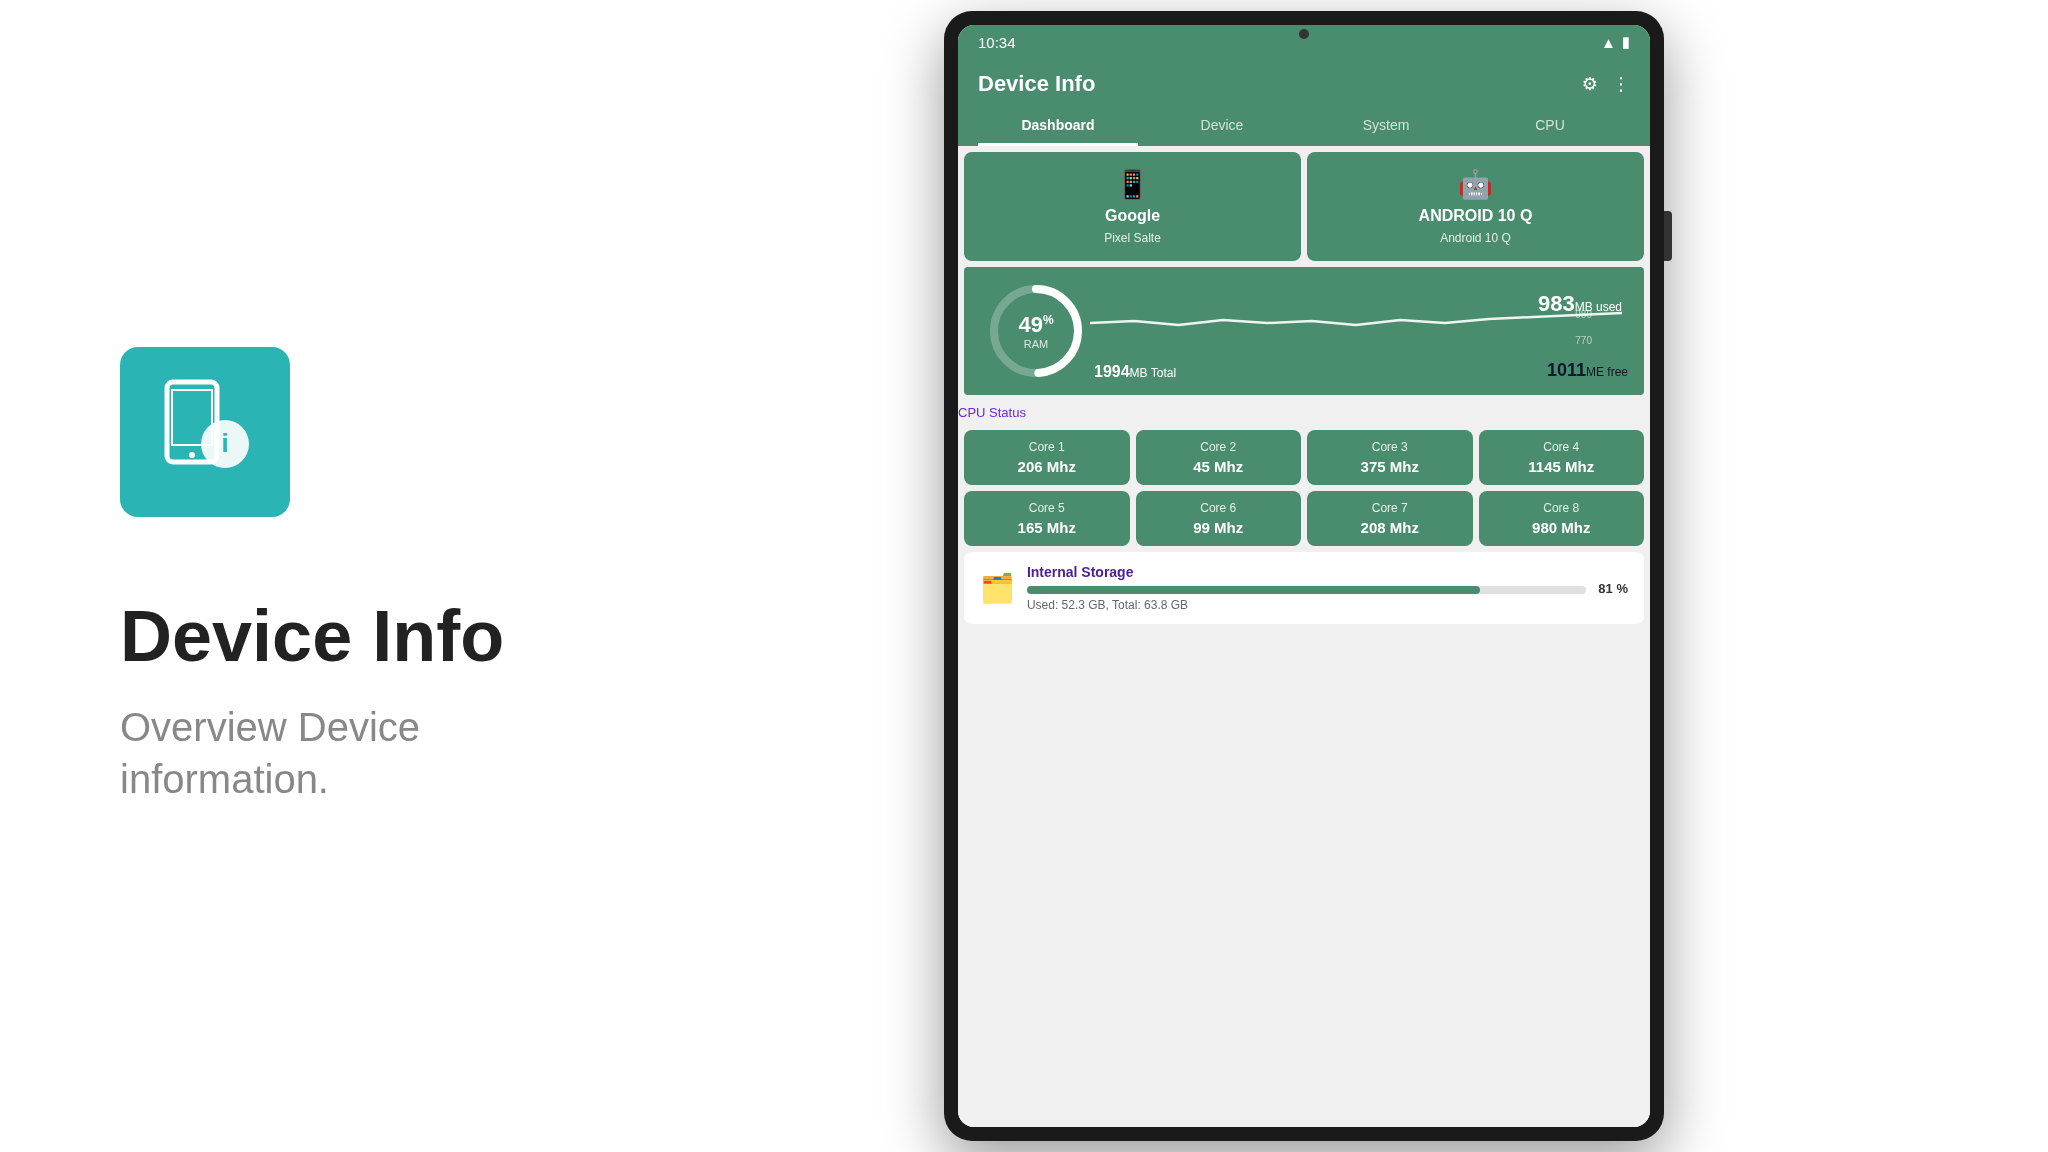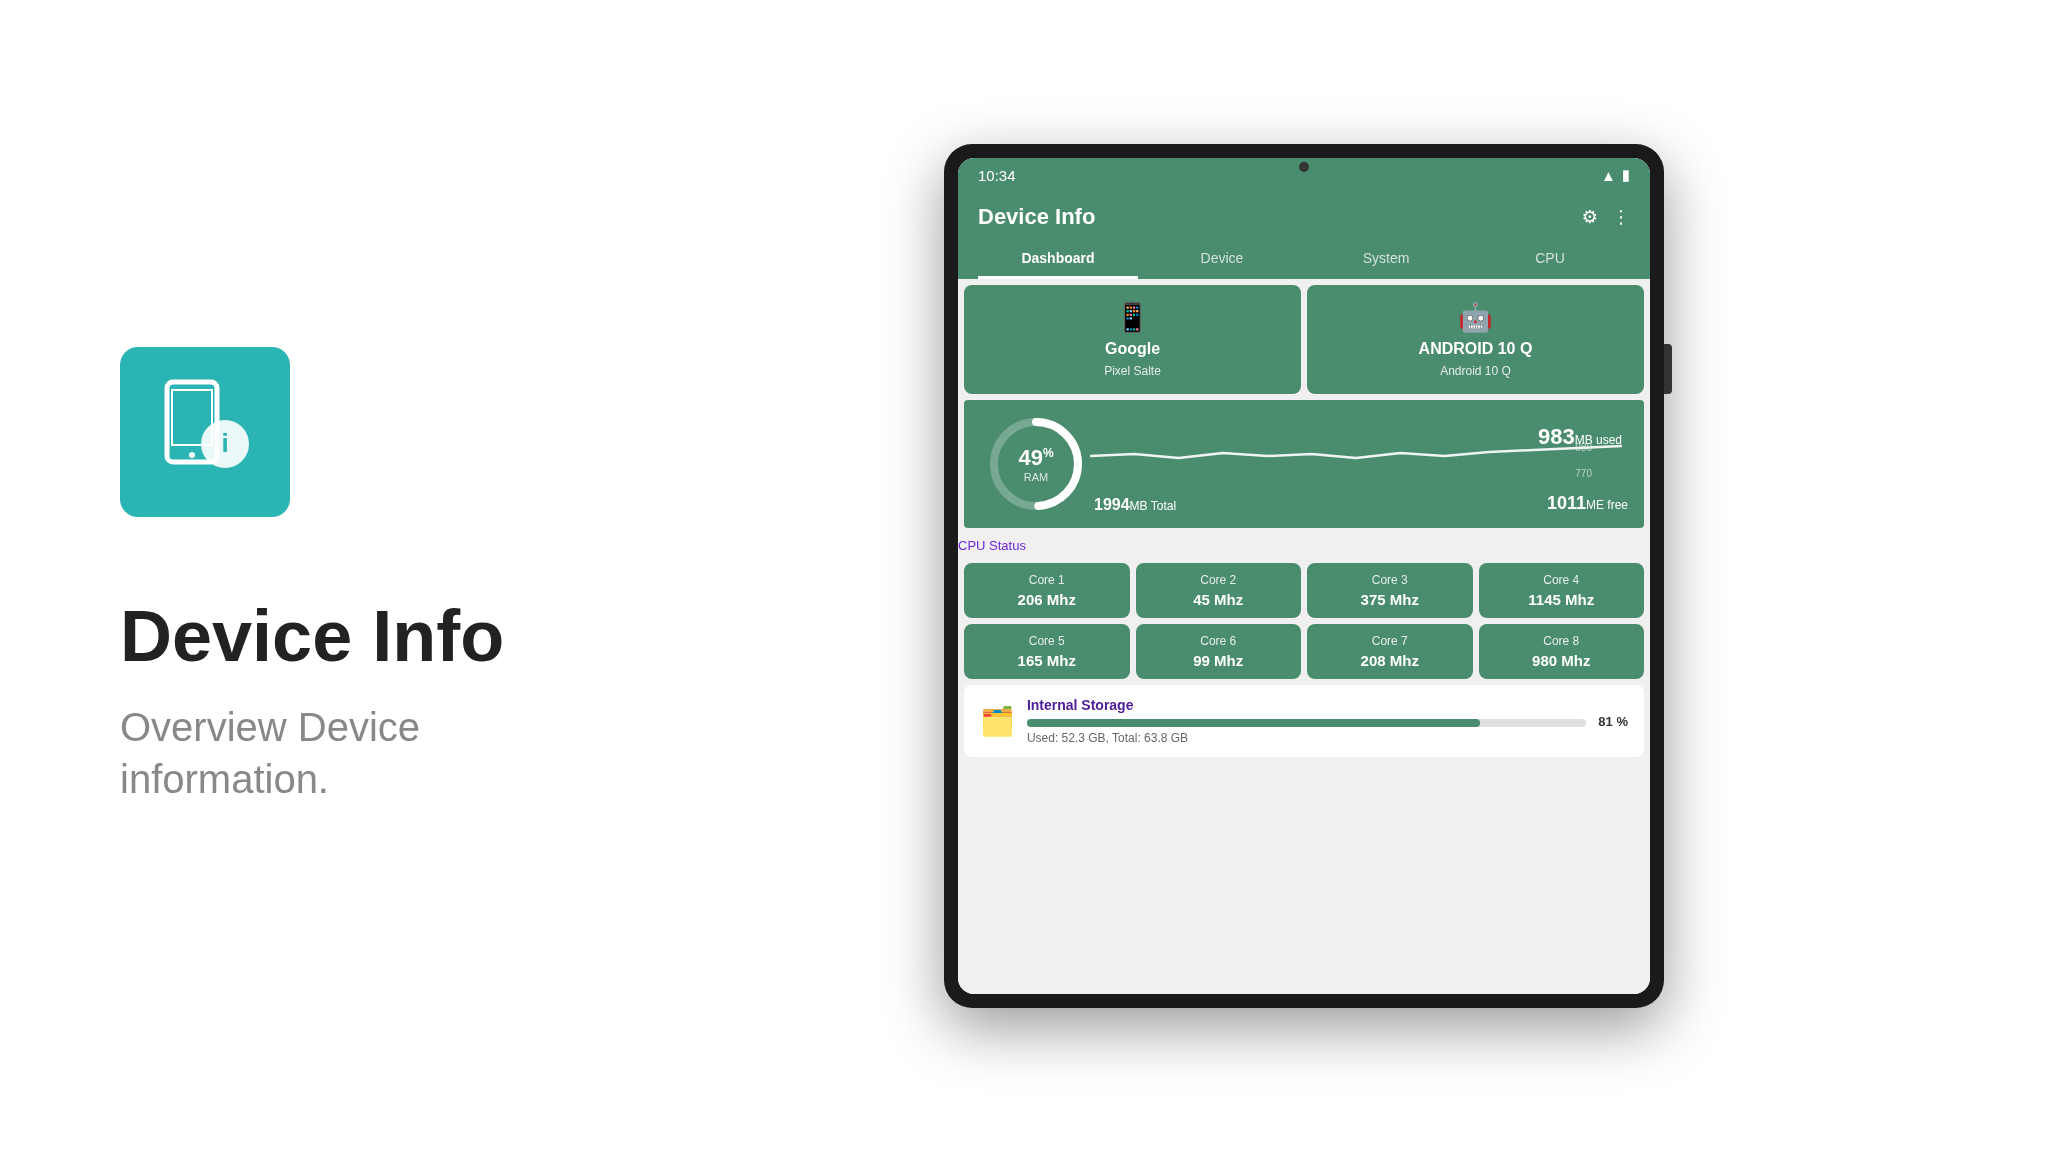--- a/index.html
+++ b/index.html
@@ -59,21 +59,21 @@
       flex: 1;
       height: 100%;
       display: flex;
       align-items: center;
       justify-content: center;
       padding: 40px 60px 40px 40px;
     }
 
     .tablet-outer {
       width: 720px;
-      height: 864px;
+      height: 1130px;
       background: #1a1a1a;
       border-radius: 28px;
       padding: 14px;
       box-shadow: 0 20px 60px rgba(0,0,0,0.4);
       position: relative;
     }
 
     .tablet-notch {
       position: absolute;
       top: 18px;
@@ -470,21 +470,21 @@
             <div style="position:absolute;right:30px;top:18px;color:rgba(255,255,255,0.6);font-size:10px;">980</div>
             <div style="position:absolute;right:30px;top:44px;color:rgba(255,255,255,0.6);font-size:10px;">770</div>
             <svg class="ram-chart-svg" viewBox="0 0 360 70" preserveAspectRatio="none" style="position:absolute;bottom:16px;left:0;">
               <polyline points="0,38 30,36 60,40 90,35 120,38 150,36 180,40 210,35 240,38 270,34 300,32 330,30 360,28" fill="none" stroke="white" stroke-width="2.5" stroke-linejoin="round" stroke-linecap="round" opacity="0.9"></polyline>
             </svg>
           </div>
 
           <div style="position:absolute;bottom:14px;left:130px;color:white;font-size:12px;">
             <span style="font-size:16px;font-weight:700;">1994</span><span>MB Total</span>
           </div>
-          <div style="position:absolute;bottom:14px;right:16px;color:#ffffff;font-size:12px;text-align:right;">
+          <div style="position:absolute;bottom:14px;right:16px;color:#0f172a;font-size:12px;text-align:right;">
             <span style="font-size:18px;font-weight:700;">1011</span><span>ME free</span>
           </div>
         </div>
 
         <div class="cpu-status-label">CPU Status</div>
 
         <div class="core-grid">
           <div class="core-card">
             <div class="core-name">Core 1</div>
             <div class="core-freq">206 Mhz</div>

